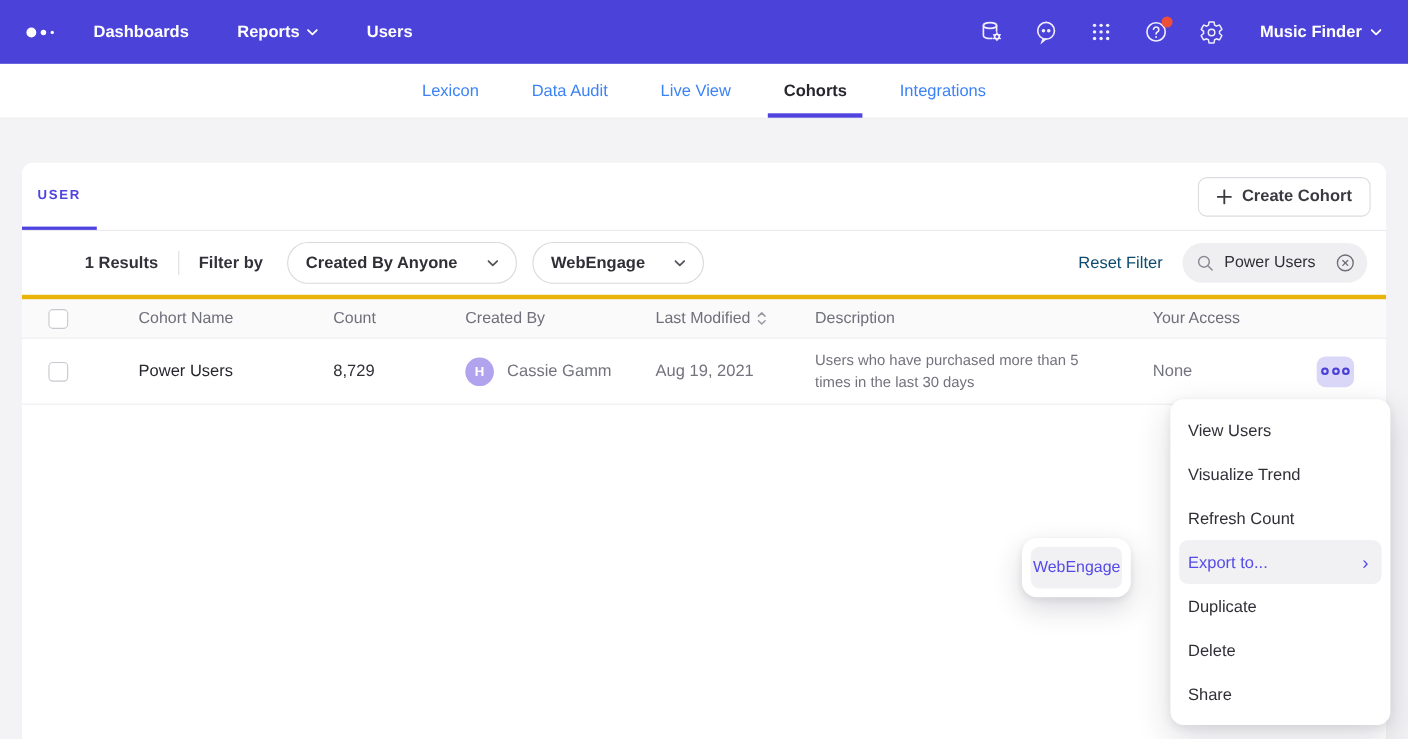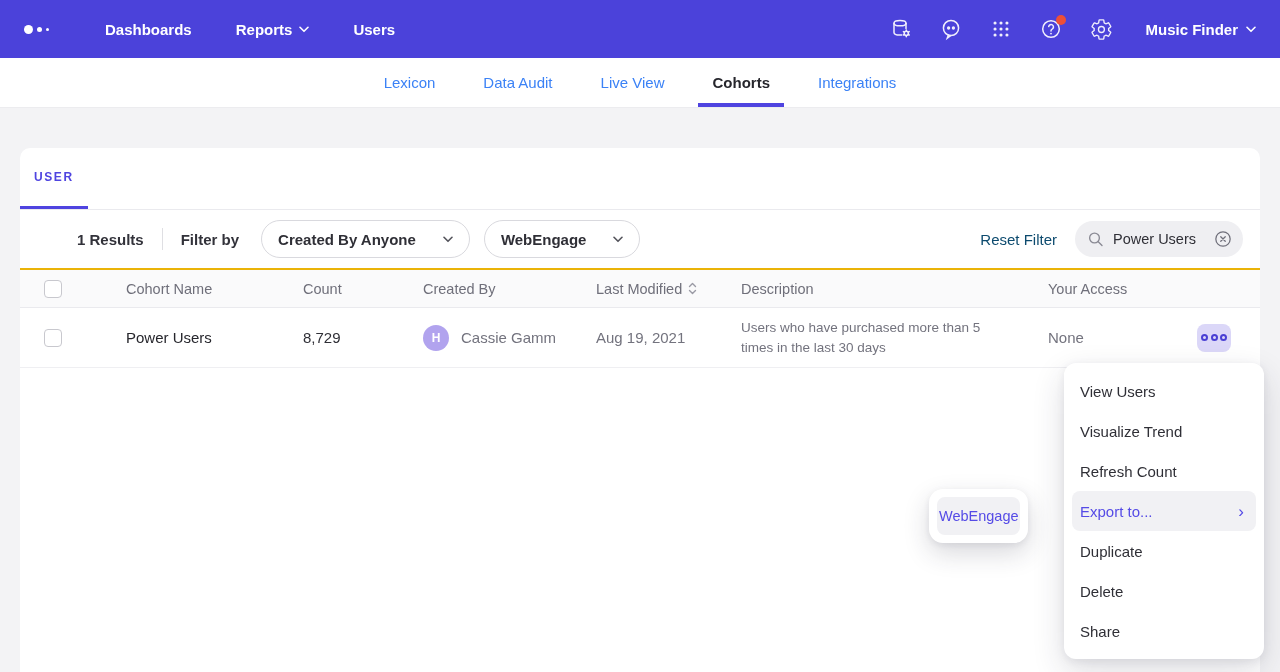--- a/index.html
+++ b/index.html
@@ -7,21 +7,21 @@
   body {
     font-family:"Liberation Sans","DejaVu Sans",sans-serif;
     background:#f3f3f5;
     position:relative;
     color:#2f2f36;
   }
 
   
   .navbar {
     height:58px; background:#4b42da; display:flex; align-items:center;
-    padding:0 24px; color:#fff; position:relative;gap:20px;
+    padding:0 24px; color:#fff; position:relative;
   }
   .logo { display:flex; align-items:center; gap:4px; margin-right:36px; }
   .logo .d1 { width:9px; height:9px; border-radius:50%; background:#fff; }
   .logo .d2 { width:5px; height:5px; border-radius:50%; background:#fff; }
   .logo .d3 { width:3px; height:3px; border-radius:50%; background:#fff; }
   .nav-links { display:flex; align-items:center; gap:44px; font-size:15px; font-weight:600; }
   .nav-link { display:flex; align-items:center; gap:7px; cursor:pointer; }
   .nav-search {
     position:absolute; left:386px; top:10px; width:452px; height:37px;
     background:#5d54e3; border-radius:9px; display:flex; align-items:center;
@@ -90,21 +90,21 @@
   }
   .clear-btn { background:none; border:none; display:flex; cursor:pointer; padding:0; }
 
   
   .grid-cols {
     display:grid;
     grid-template-columns:86px 197px 100px 173px 145px 307px 150px 1fr;
     align-items:center;
   }
   .thead {
-    height:40px; background:#fafafb; border-top:2px solid #eab308;
+    height:40px; background:#fafafb; border-top:4px solid #eab308;
     border-bottom:1px solid #eaeaee; color:#6f6f7a; font-size:14.5px;
   }
   .trow { height:60px; border-bottom:1px solid #efeff2; font-size:15px; background:#fff; }
   .cell-check { padding-left:24px; display:flex; }
   .checkbox {
     width:18px; height:18px; border:1.5px solid #c8c8ce; border-radius:4px;
     background:#fff; appearance:none; cursor:pointer; margin:0;
   }
   .pl20 { padding-left:20px; }
   .cell-count { text-align:left; padding-right:60px; }
@@ -240,20 +240,26 @@
   <span class="tab">Data Audit</span>
   <span class="tab">Live View</span>
   <span class="tab active">Cohorts</span>
   <span class="tab">Integrations</span>
 </nav>
 
 <main class="card">
 
   <div class="card-header">
     <span class="user-tab">USER</span>
+    <button class="create-btn">
+      <svg width="14" height="14" viewBox="0 0 14 14">
+          <path d="M7 1 V13 M1 7 H13" stroke="#3a3a41" stroke-width="1.7" stroke-linecap="round"></path>
+        </svg>
+      <span>Create Cohort</span>
+    </button>
   </div>
 
   <div class="filter-row">
     <span class="results">1 Results</span>
     <span class="vdiv"></span>
     <span class="filter-by">Filter by</span>
     <button class="pill">
       <span>Created By Anyone</span>
       <svg width="10" height="7" viewBox="0 0 10 7">
           <path d="M1 1.3 L5 5.3 L9 1.3" fill="none" stroke="#53535b" stroke-width="1.6" stroke-linecap="round" stroke-linejoin="round"></path>

